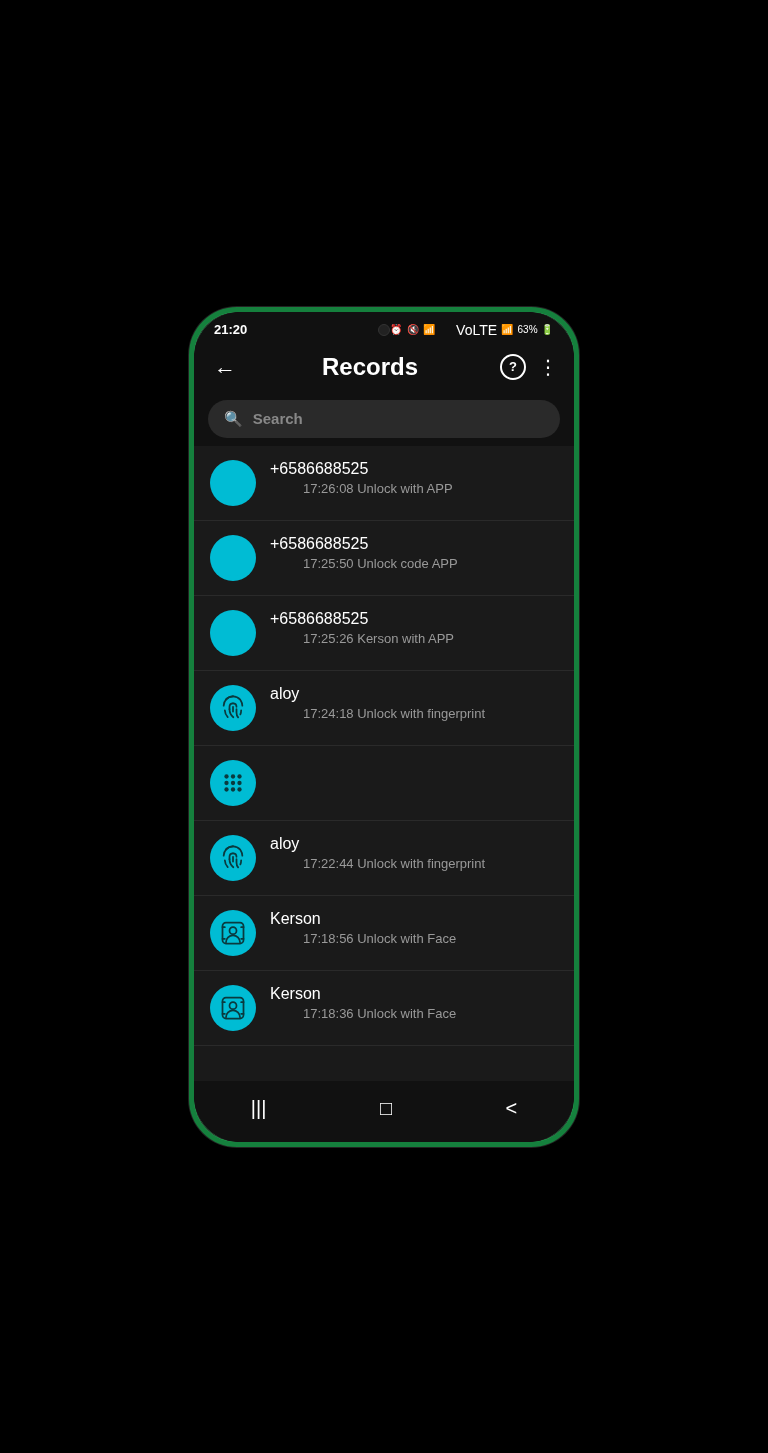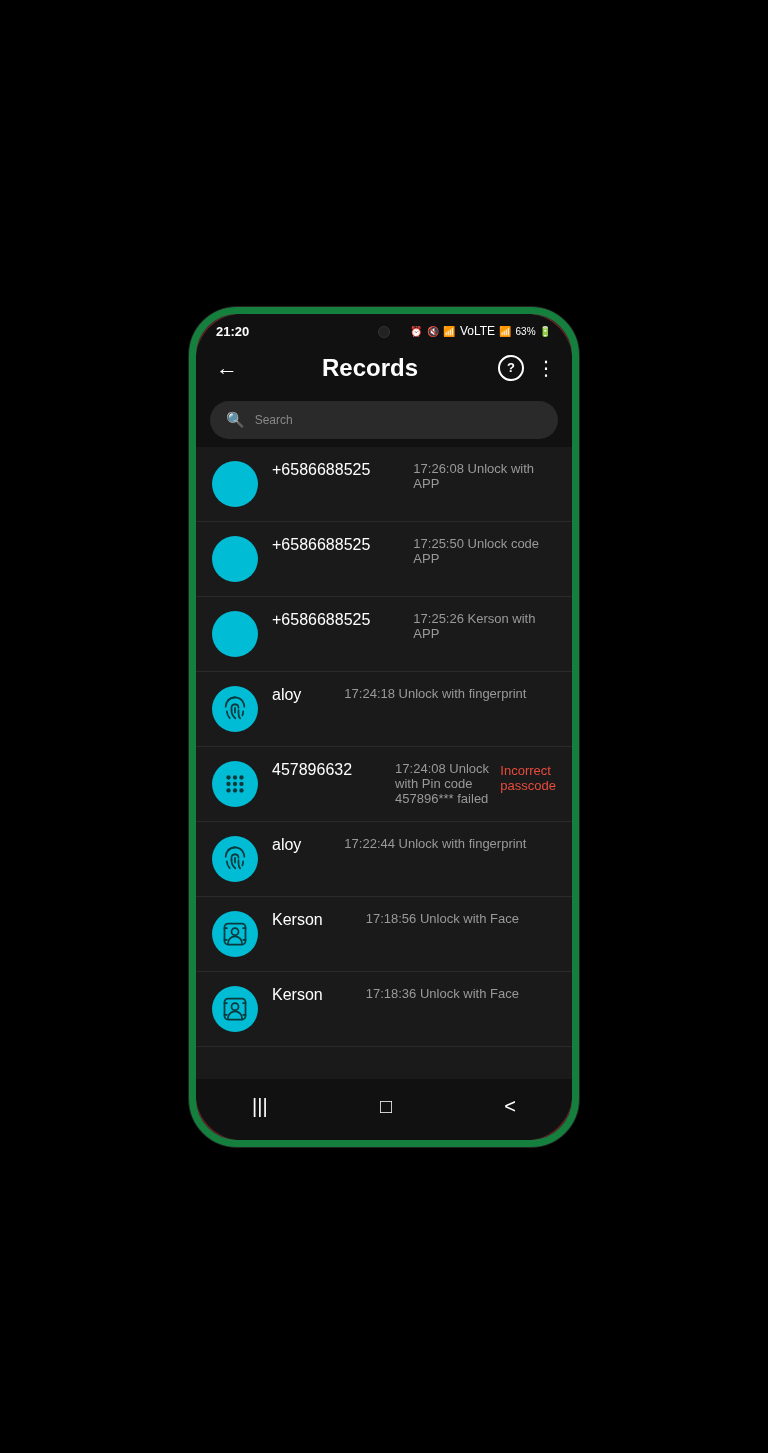--- a/index.html
+++ b/index.html
@@ -9,23 +9,23 @@
       display: flex;
       justify-content: center;
       align-items: center;
       min-height: 100vh;
       font-family: 'Segoe UI', Arial, sans-serif;
     }
 
     .phone-shell {
       width: 390px;
       height: 840px;
-      background: #7f1d1d;
+      background: #22c55e;
       border-radius: 48px;
-      border: 7px solid #15803d;
+      border: 5px solid #15803d;
       position: relative;
       overflow: hidden;
       box-shadow: 0 0 0 1px #222, inset 0 0 0 1px #333, 0 20px 60px rgba(0,0,0,0.8);
     }
 
     
     .camera-notch {
       position: absolute;
       top: 12px;
       left: 50%;
@@ -155,21 +155,22 @@
       gap: 10px;
     }
 
     .search-icon-wrap {
       color: #888;
       font-size: 15px;
     }
 
     .search-input-text {
       color: #888;
-      font-size: 12px;
+      font-size: 15px;
+      font-weight: bold;
     }
 
     
     .date-header {
       background: #222;
       padding: 10px 16px;
       color: #ccc;
       font-size: 15px;
       font-weight: 500;
       flex-shrink: 0;
@@ -202,22 +203,22 @@
       align-items: center;
       justify-content: center;
       flex-shrink: 0;
       font-size: 22px;
       color: #fff;
     }
 
     .record-info {
       flex: 1;
       display: flex;
-      flex-direction: row;
-      gap: 10px;
+      flex-direction: column;
+      gap: 3px;
     }
 
     .record-name {
       color: #fff;
       font-size: 16px;
       font-weight: 400;
     }
 
     .record-detail {
       color: #999;
@@ -257,21 +258,21 @@
   <div class="side-btn-right mid"></div>
 
   <div class="phone-screen">
 
     <div class="status-bar">
       <span class="status-time">21:20</span>
       <div class="status-icons">
         <span>⏰</span>
         <span>🔇</span>
         <span>📶</span>
-        <span style="font-size:12px; color:#fff;">VoLTE</span>
+        <span style="font-size:14px; color:#fff;margin-left:16px;">VoLTE</span>
         <span>📶</span>
         <span class="battery-text">63%</span>
         <span>🔋</span>
       </div>
     </div>
 
     <div class="app-header">
       <span class="header-back">←</span>
       <span class="header-title">Records</span>
       <div class="header-actions">
@@ -348,25 +349,20 @@
               <circle cx="12" cy="6" r="2"></circle>
               <circle cx="18" cy="6" r="2"></circle>
           <circle cx="6" cy="12" r="2"></circle>
               <circle cx="12" cy="12" r="2"></circle>
               <circle cx="18" cy="12" r="2"></circle>
           <circle cx="6" cy="18" r="2"></circle>
               <circle cx="12" cy="18" r="2"></circle>
               <circle cx="18" cy="18" r="2"></circle>
         </svg>
       </div>
-      <div class="record-info">
-        <span class="record-name">457896632</span>
-        <span class="record-detail">17:24:08 Unlock with Pin code 457896*** failed</span>
-        <span class="record-error">Incorrect passcode</span>
-      </div>
     </div>
         <div class="record-item">
       <div class="record-avatar" style="background:#00bcd4; font-size:24px; color:#0a2a2e;">
         <svg width="28" height="28" viewBox="0 0 24 24" fill="none" stroke="#0a3a3e" stroke-width="1.5">
           <path d="M12 2C9.5 2 7.3 3.1 5.8 4.8" stroke="#0a3a3e" stroke-linecap="round"></path>
           <path d="M18.2 4.8C16.7 3.1 14.5 2 12 2" stroke="#0a3a3e" stroke-linecap="round"></path>
           <path d="M4 10c0-4.4 3.6-8 8-8" stroke="#0a3a3e" stroke-linecap="round"></path>
           <path d="M20 10c0-1.7-.5-3.2-1.4-4.5" stroke="#0a3a3e" stroke-linecap="round"></path>
           <path d="M12 8c-1.7 0-3 1.3-3 3v2" stroke="#0a3a3e" stroke-linecap="round"></path>
           <path d="M15 11c0-1.7-1.3-3-3-3" stroke="#0a3a3e" stroke-linecap="round"></path>

